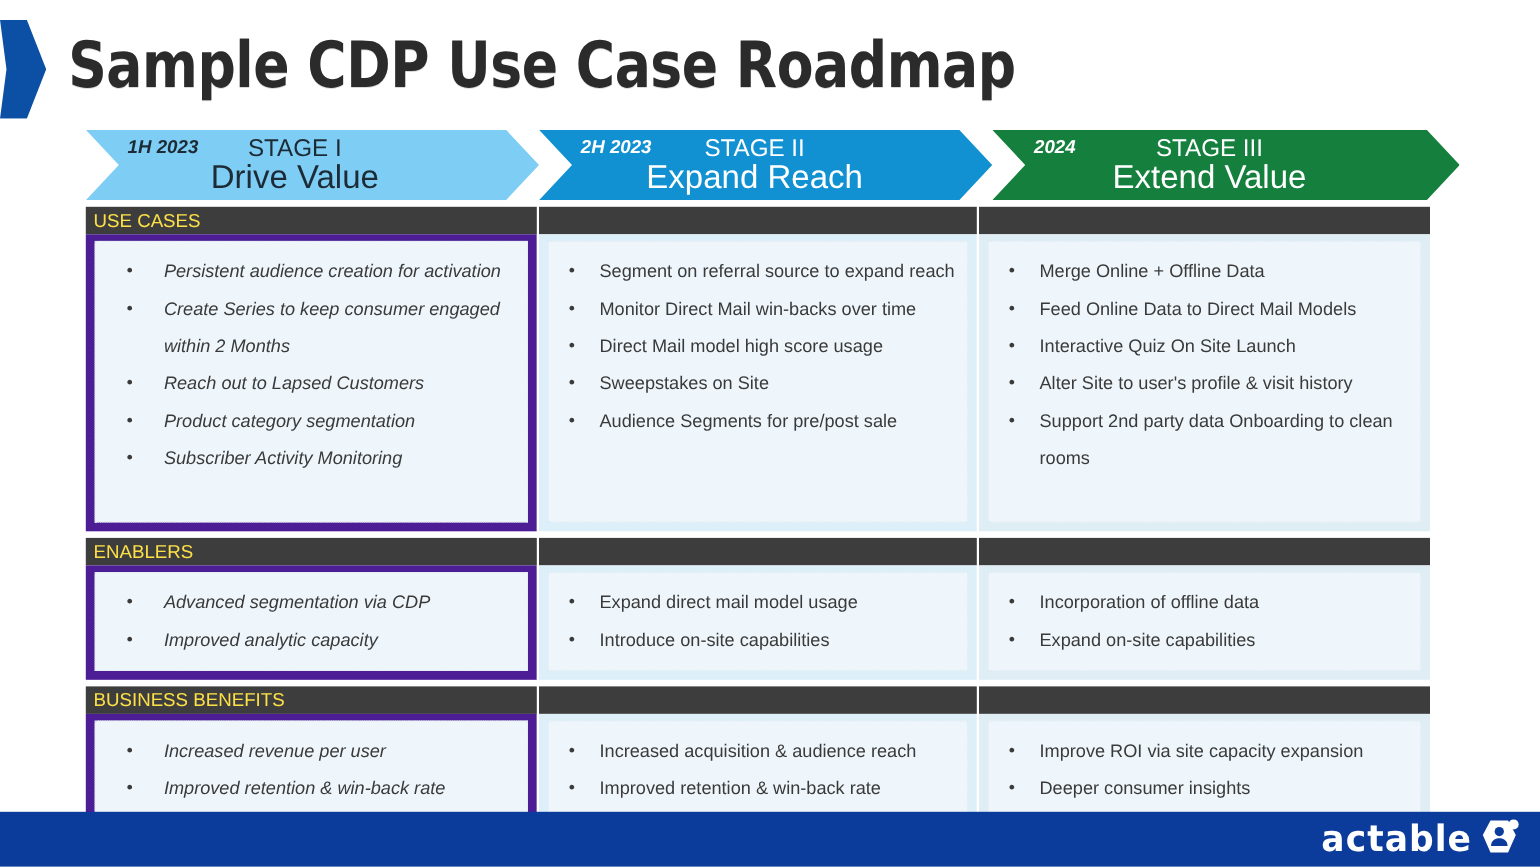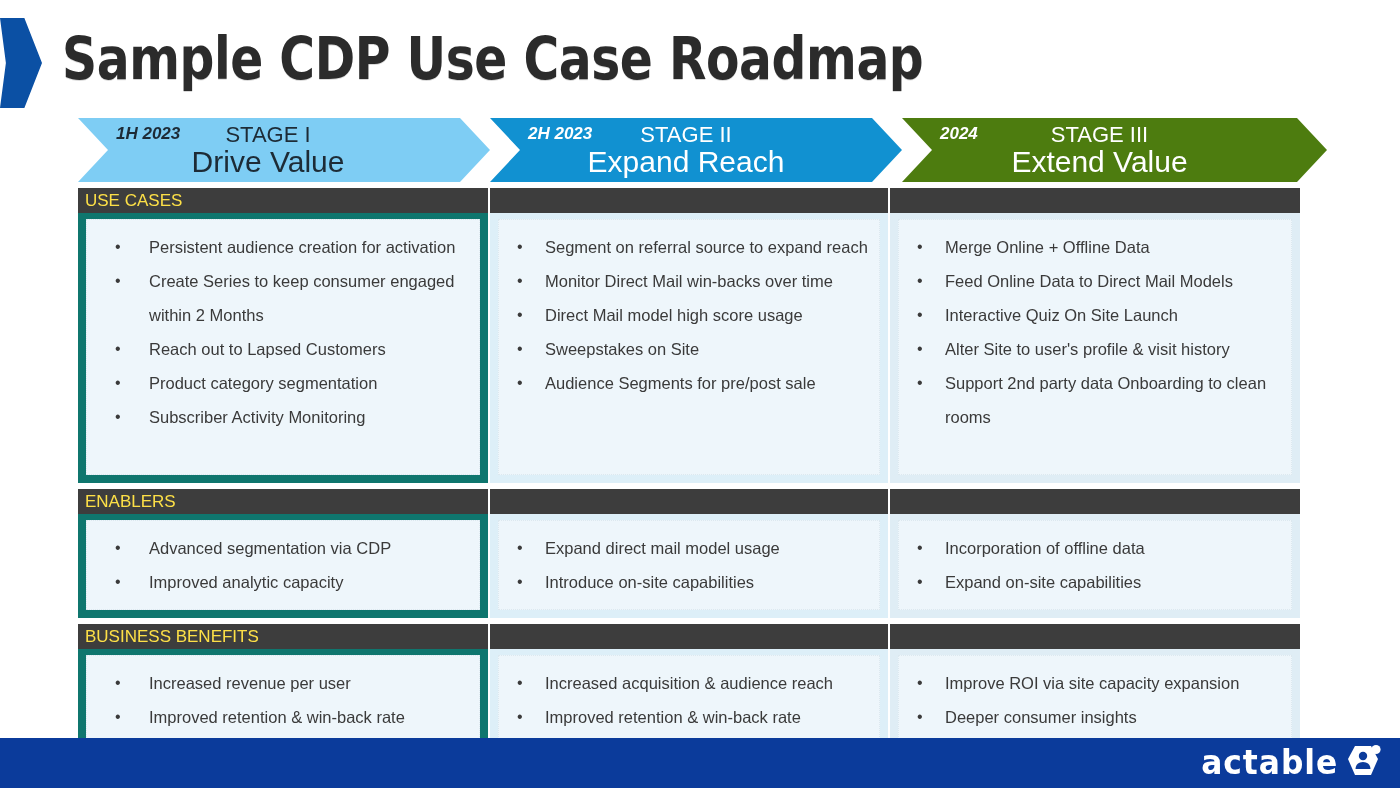--- a/index.html
+++ b/index.html
@@ -82,21 +82,21 @@
   #stage1{
     left:412px;width:412px;
     background:#1191d1;
     clip-path:polygon(0 0, 382px 0, 412px 50%, 382px 100%, 0 100%, 30px 50%);
   }
   #stage1 .period{left:38px;}
   #stage1 .sname,#stage1 .ssub{left:20px;right:40px;}
 
   #stage2{
     left:824px;width:425px;
-    background:#4d7c0f;
+    background:#15803d;
     clip-path:polygon(0 0, 395px 0, 425px 50%, 395px 100%, 0 100%, 30px 50%);
   }
   #stage2 .period{left:38px;}
   #stage2 .sname,#stage2 .ssub{left:20px;right:50px;}
 
   
   .board{
     position:absolute;left:78px;top:188px;width:1222px;
   }
 
@@ -124,21 +124,21 @@
   .bgap{width:2px;height:25px;background:#ffffff;}
 
   .cardsrow{
     position:relative;
     display:flex;
   }
   .colwrap{
     box-sizing:border-box;
     position:relative;
   }
-  .colwrap.c0{width:410px;background:#0f766e;}
+  .colwrap.c0{width:410px;background:#4c1d95;font-style:italic;}
   .colwrap.c1{width:2px;background:#ffffff;}
   .colwrap.c2{width:398px;background:#ddeff8;}
   .colwrap.c3{width:2px;background:#ffffff;}
   .colwrap.c4{width:410px;background:#dfedf5;}
 
   .card{
     margin:6px 8px 8px 8px;
     background:#eef6fb;
     border:1px dotted #dce8ef;
     box-sizing:border-box;

